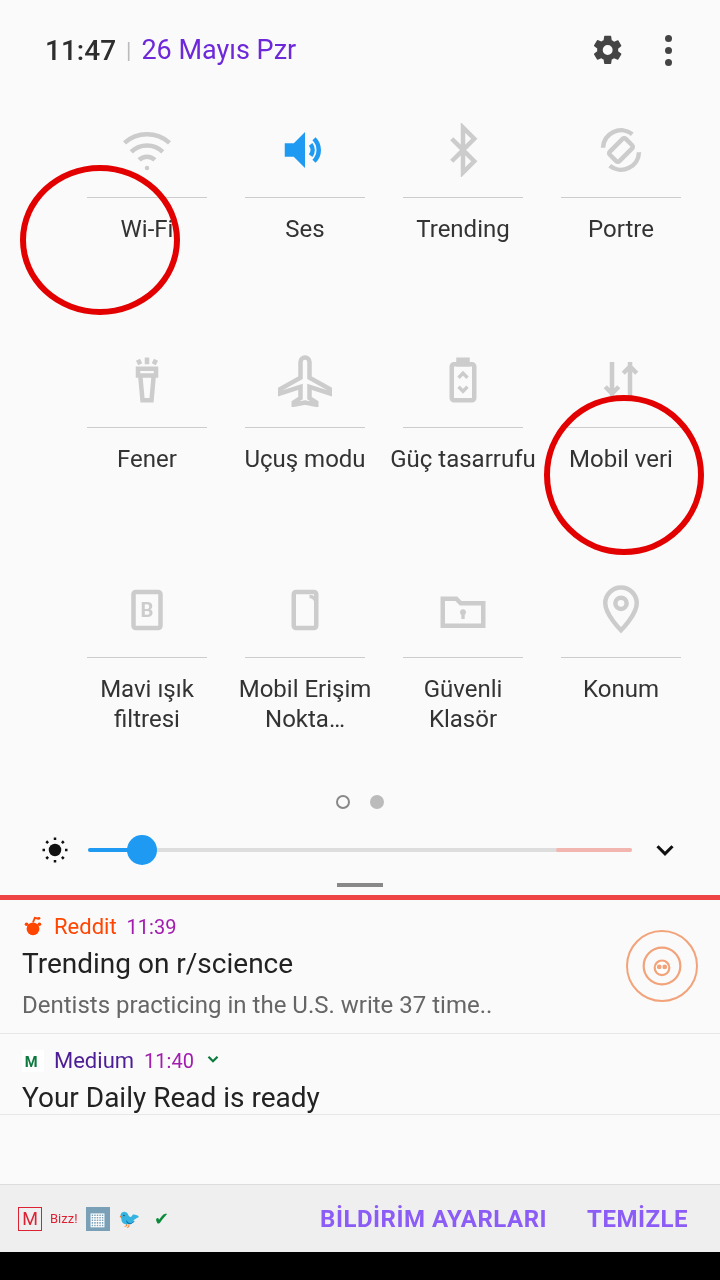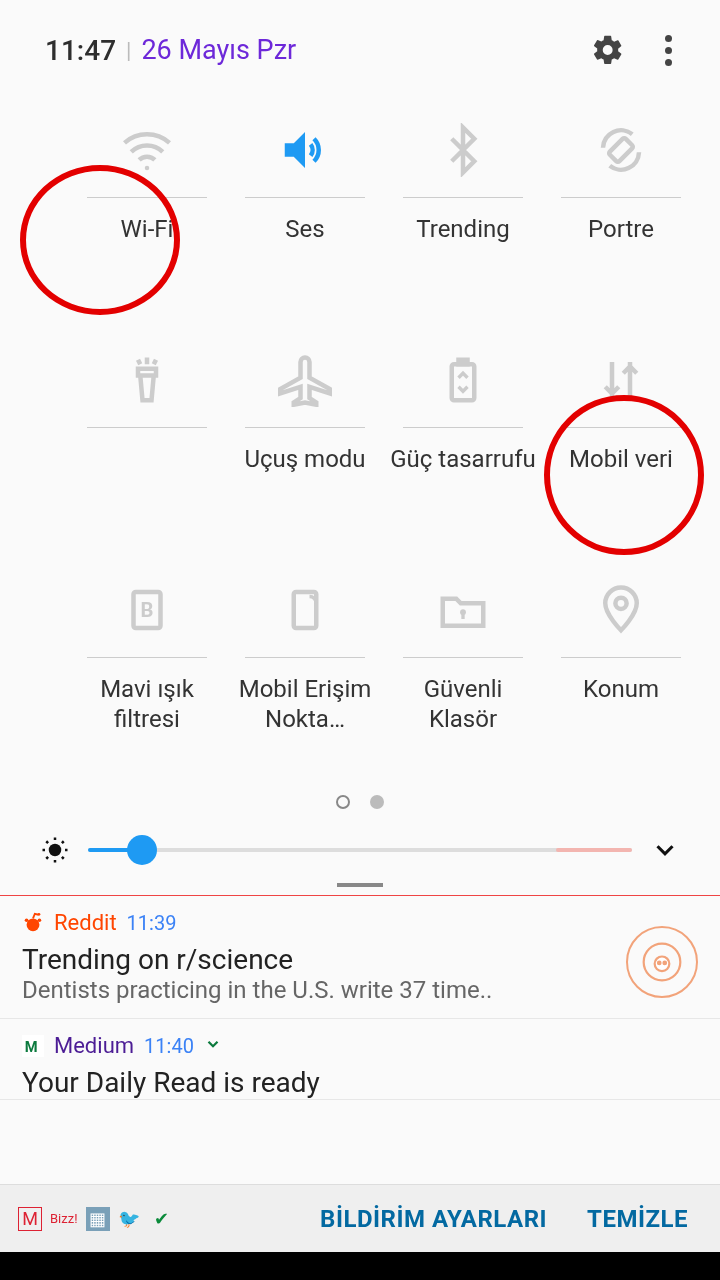--- a/index.html
+++ b/index.html
@@ -38,39 +38,39 @@
   .bright .sun{ width:30px;height:30px;}
   .bright .track{ flex:1; position:relative; height:4px; background:#ddd; border-radius:2px;}
   .bright .track .fill{ position:absolute; left:0; top:0; bottom:0; width:10%; background:#1e9af3; border-radius:2px;}
   .bright .track .warm{ position:absolute; right:0; top:0; bottom:0; width:14%; background:#f3b5b0; border-radius:2px;}
   .bright .thumb{ position:absolute; left:10%; top:50%; transform:translate(-50%,-50%); width:30px;height:30px; border-radius:50%; background:#1e9af3;}
   .bright .chev{ width:30px;height:30px;}
   
   .handle { width:46px; height:4px; border-top:2px solid #888; border-bottom:2px solid #888; margin:0 auto 8px auto;}
   
   
-  .notif-area{ border-top:1px solid #ef4444; background:#fafafa;}
+  .notif-area{ border-top:5px solid #ef4444; background:#fafafa;}
   .notif { padding:14px 22px; border-bottom:1px solid #e7e7e7; position:relative;}
   .notif .row1{ display:flex; align-items:center; gap:10px; font-size:22px;}
   .notif .app{ font-weight:400;}
-  .notif .ts{ color:#3b82f6; font-size:20px;}
+  .notif .ts{ color:#a21caf; font-size:20px;}
   .n1 .app{ color:#ff4500;}
   .n2 .app{ color:#4c1d95;}
   .notif .title{ font-size:28px; color:#222; margin-top:8px;}
-  .notif .body{ font-size:24px; color:#666; margin-top:0;}
+  .notif .body{ font-size:24px; color:#666; margin-top:11px;}
   .notif .thumb-img{ position:absolute; right:22px; top:30px; width:72px;height:72px; border:2px solid #f2a37a; border-radius:50%; display:flex; align-items:center;justify-content:center; font-size:30px; color:#f2a37a;}
   .n2 { padding-bottom:0;}
   .n2 .title{ white-space:nowrap; overflow:hidden;}
   
   
   .bottom { position:absolute; left:0; right:0; bottom:28px; height:68px; background:#efefef; border-top:1px solid #ddd; display:flex; align-items:center; padding:0 18px; gap:12px;}
   .mini{ display:flex; gap:8px; align-items:center;}
   .mini span{ width:24px;height:24px; display:inline-flex; align-items:center; justify-content:center; font-size:18px;}
   .bottom .sp{flex:1;}
-  .btn{ font-size:24px; font-weight:700; color:#0369a1; letter-spacing:0.5px; padding:0 14px;}
+  .btn{ font-size:24px; font-weight:700; color:#8b5cf6; letter-spacing:0.5px; padding:0 14px;}
   
   .navbar{ position:absolute; left:0;right:0;bottom:0; height:28px; background:#000;}
   
   .appico{ width:22px;height:22px; display:inline-block;}
   .chev-sm svg{width:18px;height:18px;stroke:#0c7a3e;fill:none;stroke-width:3;}
 </style>
 </head>
 <body>
 
 <div class="header">
@@ -137,20 +137,21 @@
     </div>
 
     <div class="tile">
       <div class="ic">
           <svg viewBox="0 0 24 24">
             <path d="M9 10h6l-1 11h-4z M8 7h8v3H8z"></path>
             <path d="M12 2v3 M8 3l1 2 M16 3l-1 2"></path>
           </svg>
         </div>
       <div class="div"></div>
+        <div class="lbl">Fener</div>
     </div>
     <div class="tile">
       <div class="ic">
           <svg viewBox="0 0 24 24">
             <path d="M21 16l-9-5V4a2 2 0 0 0-4 0v7l-9 5v2l9-3v5l-3 2v1l5-1 5 1v-1l-3-2v-5l9 3z" transform="translate(2,0)"></path>
           </svg>
         </div>
       <div class="div"></div>
         <div class="lbl">Uçuş modu</div>
     </div>

